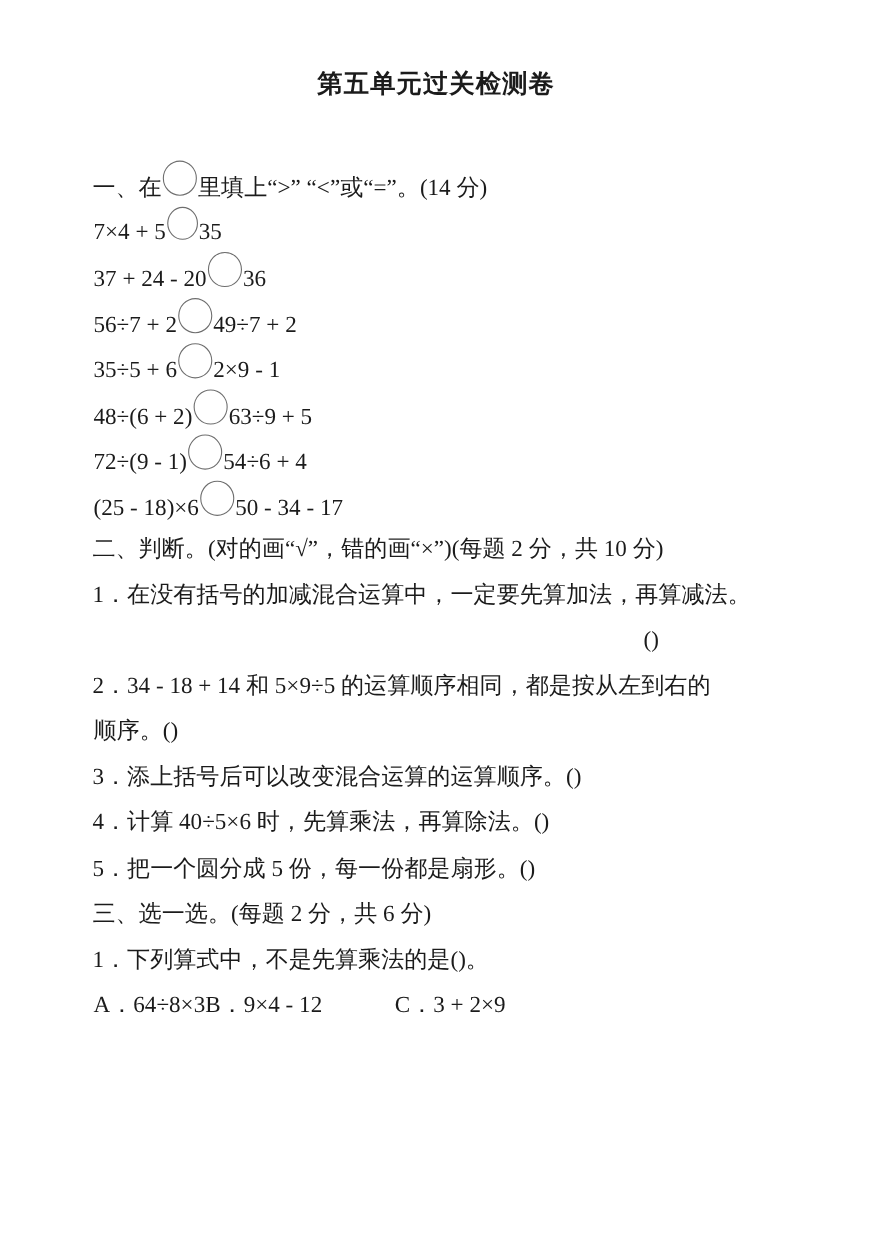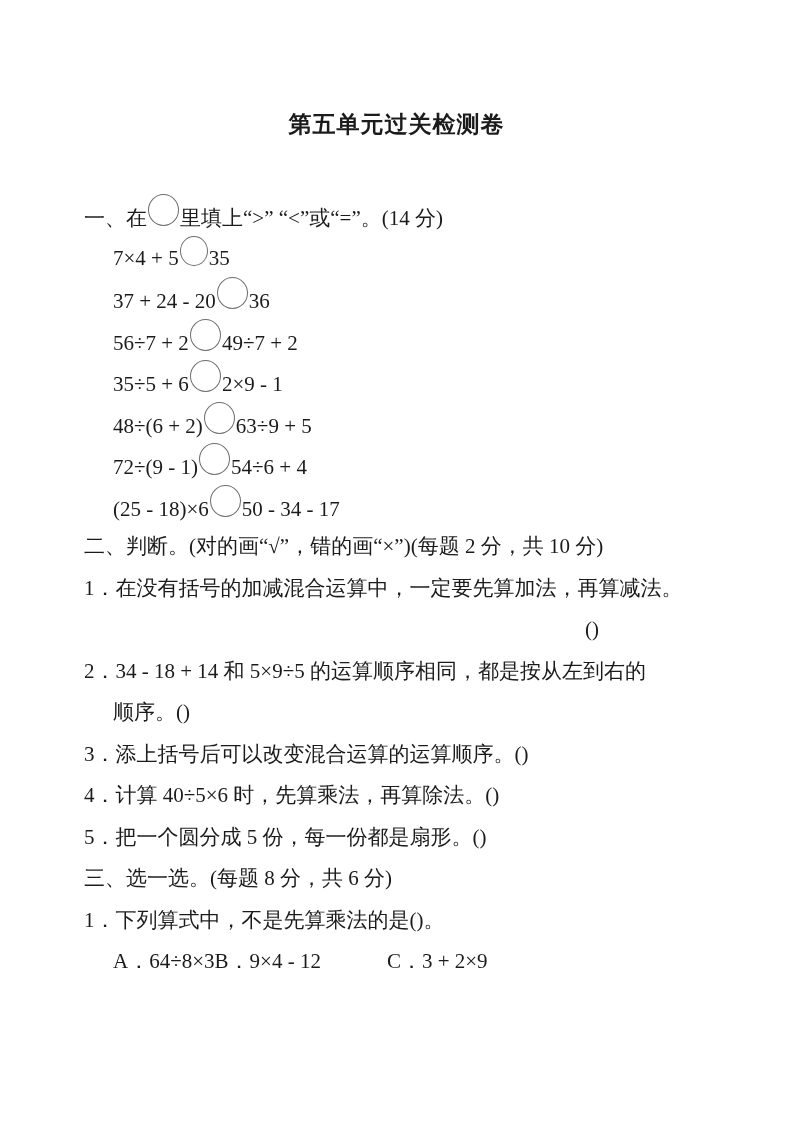--- a/index.html
+++ b/index.html
@@ -12,39 +12,39 @@
     width: 793px;
     height: 1122px;
     background: #ffffff;
     overflow: hidden;
     font-family: "Liberation Serif", "DejaVu Serif", serif;
     font-size: 21px;
     color: #1b1b1b;
   }
   .title {
     margin: 0;
-    padding-top: 106px;
+    padding-top: 58px;
     text-align: center;
     font-family: "Liberation Sans", "DejaVu Sans", sans-serif;
     font-size: 23px;
     font-weight: 700;
     line-height: 36px;
     letter-spacing: 1px;
   }
   .line {
     line-height: 41.5px;
     height: 41.5px;
     white-space: nowrap;
     margin-left: 84px;
   }
   .sec1-heading {
     margin-top: 52px;
   }
   .indent {
-    margin-left: 113px;
+    margin-left: 85px;
   }
   .options-line span {
     display: inline-block;
   }
   .opt-c {
     margin-left: 66px;
   }
   .blank-line {
     margin-left: 585px;
   }
@@ -91,19 +91,19 @@
   <div class="line">1．在没有括号的加减混合运算中，一定要先算加法，再算减法。</div>
   <div class="line blank-line">()</div>
 
   <div class="line">2．34 - 18 + 14 和 5×9÷5 的运算顺序相同，都是按从左到右的</div>
   <div class="line indent">顺序。()</div>
 
   <div class="line">3．添上括号后可以改变混合运算的运算顺序。()</div>
   <div class="line">4．计算 40÷5×6 时，先算乘法，再算除法。()</div>
   <div class="line">5．把一个圆分成 5 份，每一份都是扇形。()</div>
 
-  <div class="line">三、选一选。(每题 8 分，共 6 分)</div>
+  <div class="line">三、选一选。(每题 2 分，共 6 分)</div>
 
   <div class="line">1．下列算式中，不是先算乘法的是()。</div>
 
   <div class="line indent options-line"><span>A．64÷8×3</span><span>B．9×4 - 12</span><span class="opt-c">C．3 + 2×9</span></div>
 
 </div>
 
 </body></html>

